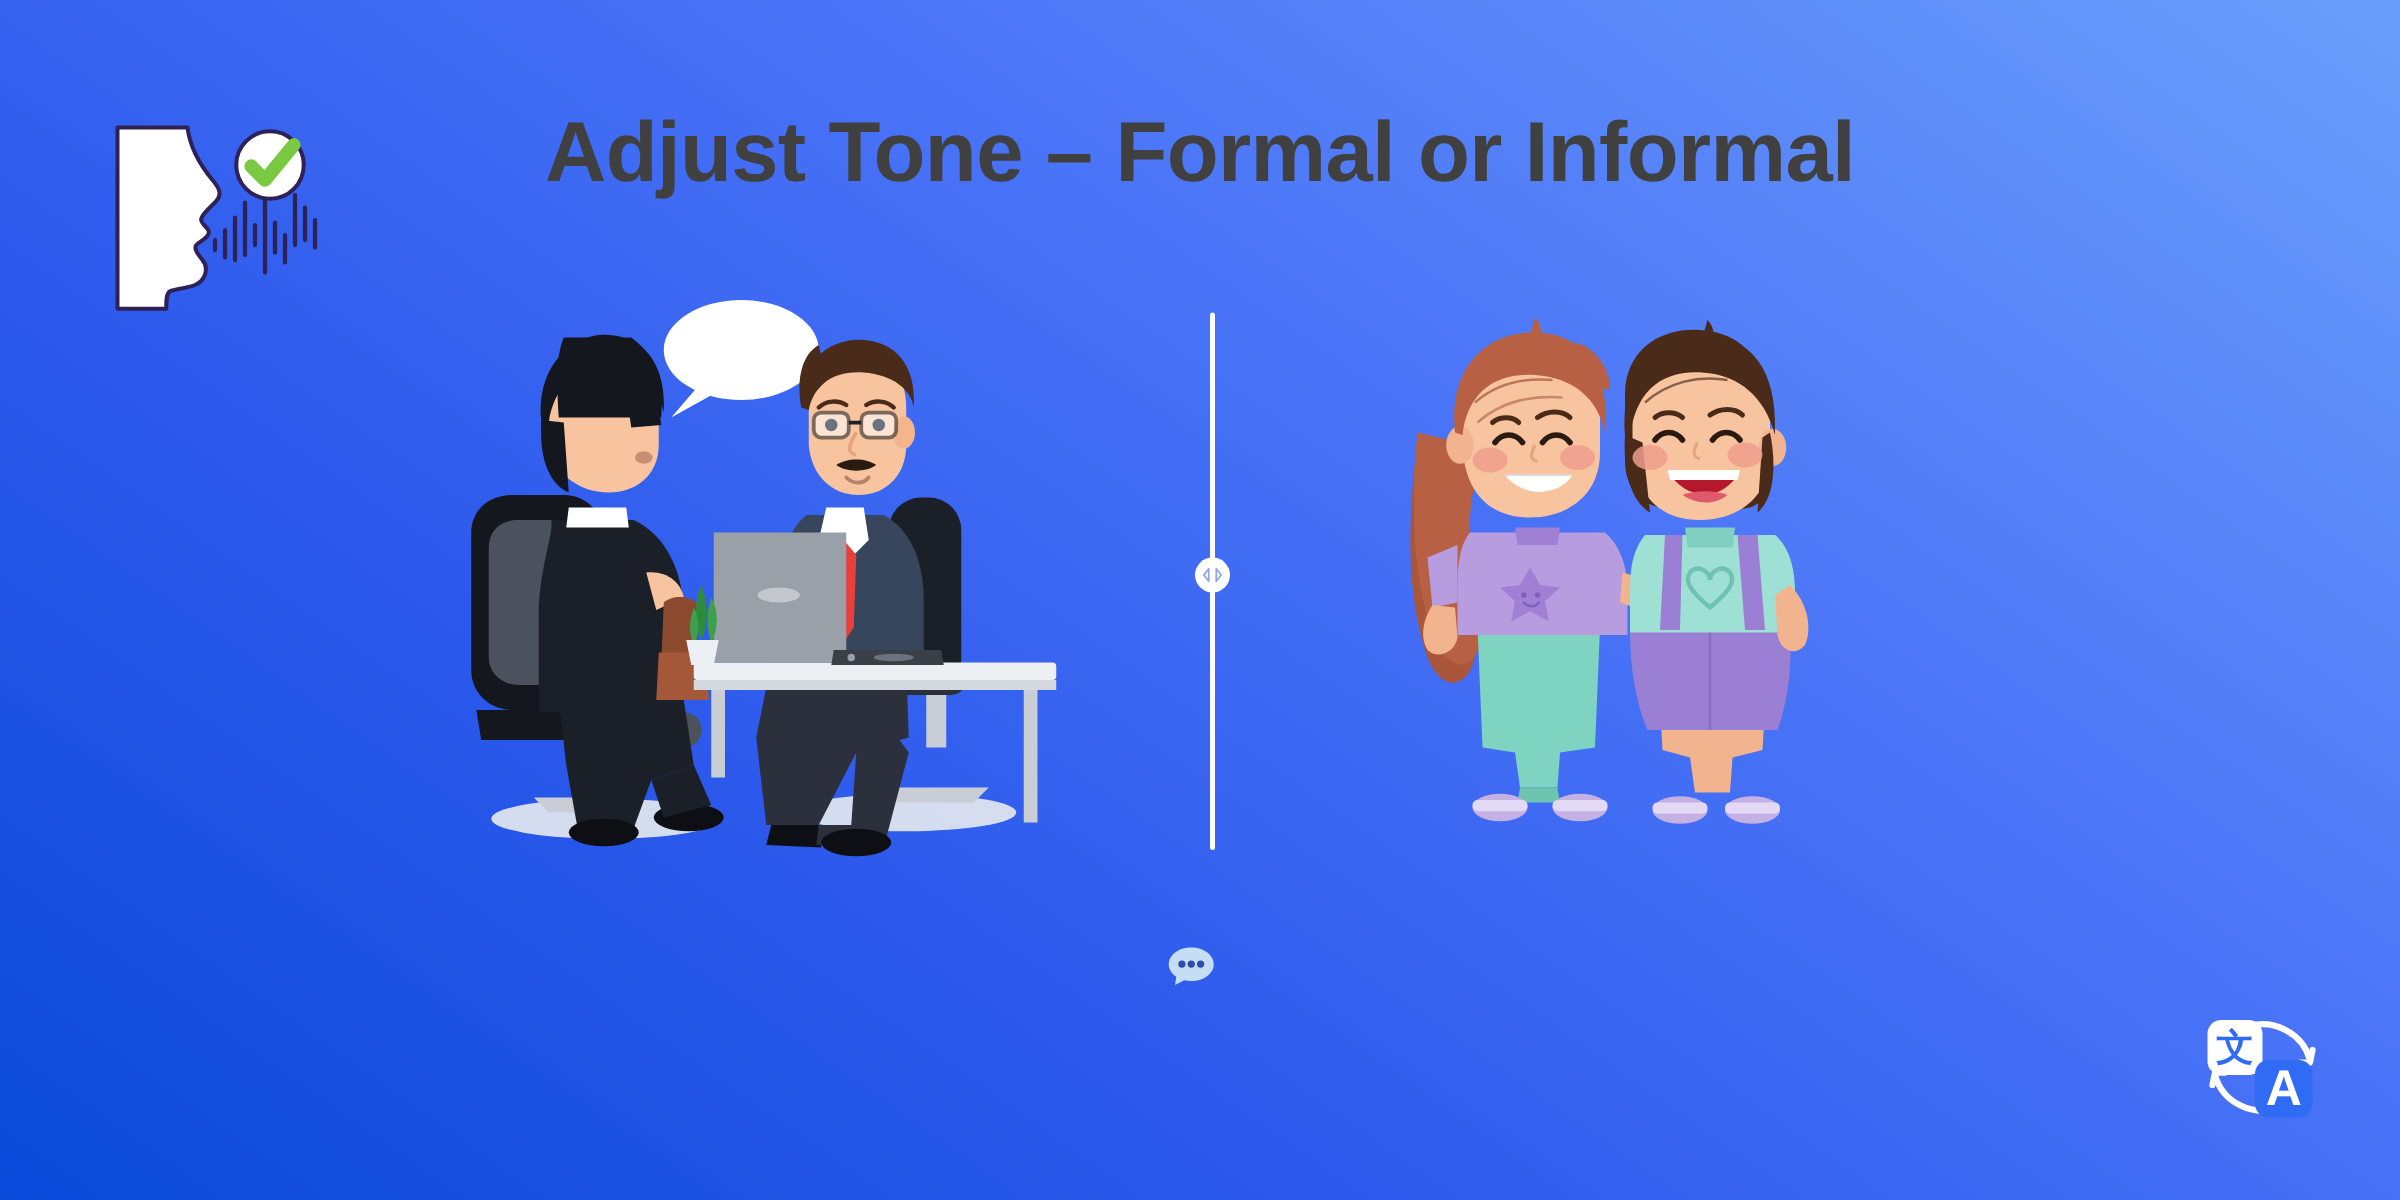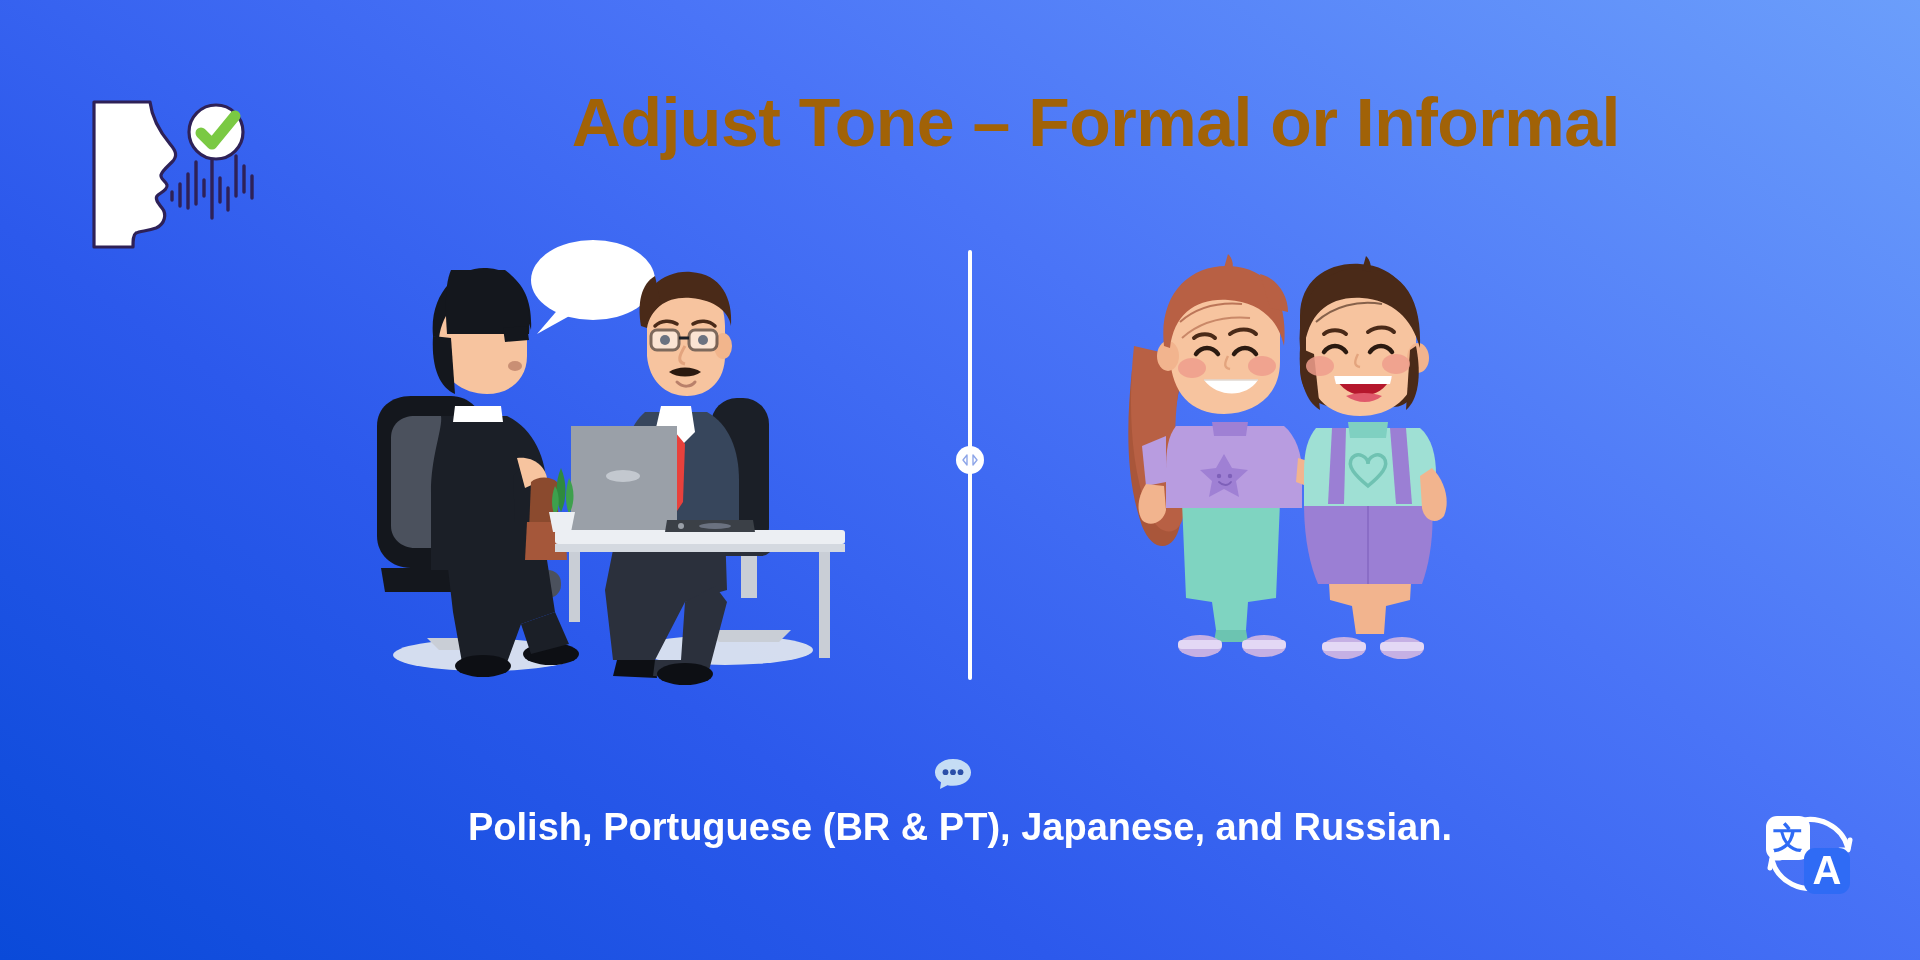--- a/index.html
+++ b/index.html
@@ -10,25 +10,25 @@
     background: linear-gradient(35deg, #0a4ad9 0%, #2c59ec 32%, #4a74f7 62%, #6b9efb 100%);
     position: relative;
   }
 
   
   #speak-badge { position:absolute; left:88px; top:92px; width:190px; height:160px; }
 
   
   #headline {
     position:absolute; left:300px; top:88px; width:1320px;
-    color:#a16207;
+    color:#404040;
     font-size:68px; font-weight:bold;
     letter-spacing:-0.5px;
     line-height:1.0;
-    text-align:right;
+    text-align:center;
     white-space:nowrap;
   }
 
   
   #stage { position:absolute; left:0; top:230px; width:1920px; height:470px; }
   #formal-illustration { position:absolute; left:355px; top:0px; width:510px; height:460px; }
   #informal-illustration { position:absolute; left:1120px; top:20px; width:350px; height:420px; }
 
   
   #tone-divider { position:absolute; left:963px; top:20px; width:14px; height:430px; }
@@ -332,21 +332,20 @@
 
 <div id="caption">
   <span class="bubble-icon">
     <svg viewBox="0 0 40 34" width="40" height="34">
       <path d="M20 2 C9.5 2 2 8.2 2 15.4 C2 19.4 4.3 23 8 25.3 L7 32 L14.4 28.2 C16.2 28.6 18 28.8 20 28.8 C30.5 28.8 38 22.6 38 15.4 C38 8.2 30.5 2 20 2 Z" fill="#c5ddf5"></path>
       <circle cx="12.5" cy="15.2" r="2.9" fill="#2b4fa8"></circle>
       <circle cx="20" cy="15.2" r="2.9" fill="#2b4fa8"></circle>
       <circle cx="27.5" cy="15.2" r="2.9" fill="#2b4fa8"></circle>
     </svg>
   </span>
-  <span id="caption-line2">Polish, Portuguese (BR &amp; PT), Japanese, and Russian.</span>
 </div>
 
 <div id="translate-badge">
   <svg viewBox="0 0 96 96" width="96" height="96">
 
     <path d="M34 16 C56 8 80 20 86 42" fill="none" stroke="#ffffff" stroke-width="5" stroke-linecap="round"></path>
     <path d="M78 44 L86 44 L88 34" fill="none" stroke="#ffffff" stroke-width="5" stroke-linecap="round" stroke-linejoin="round"></path>
     <path d="M62 80 C40 88 16 76 10 54" fill="none" stroke="#ffffff" stroke-width="5" stroke-linecap="round"></path>
     <path d="M18 52 L10 52 L8 62" fill="none" stroke="#ffffff" stroke-width="5" stroke-linecap="round" stroke-linejoin="round"></path>
 

